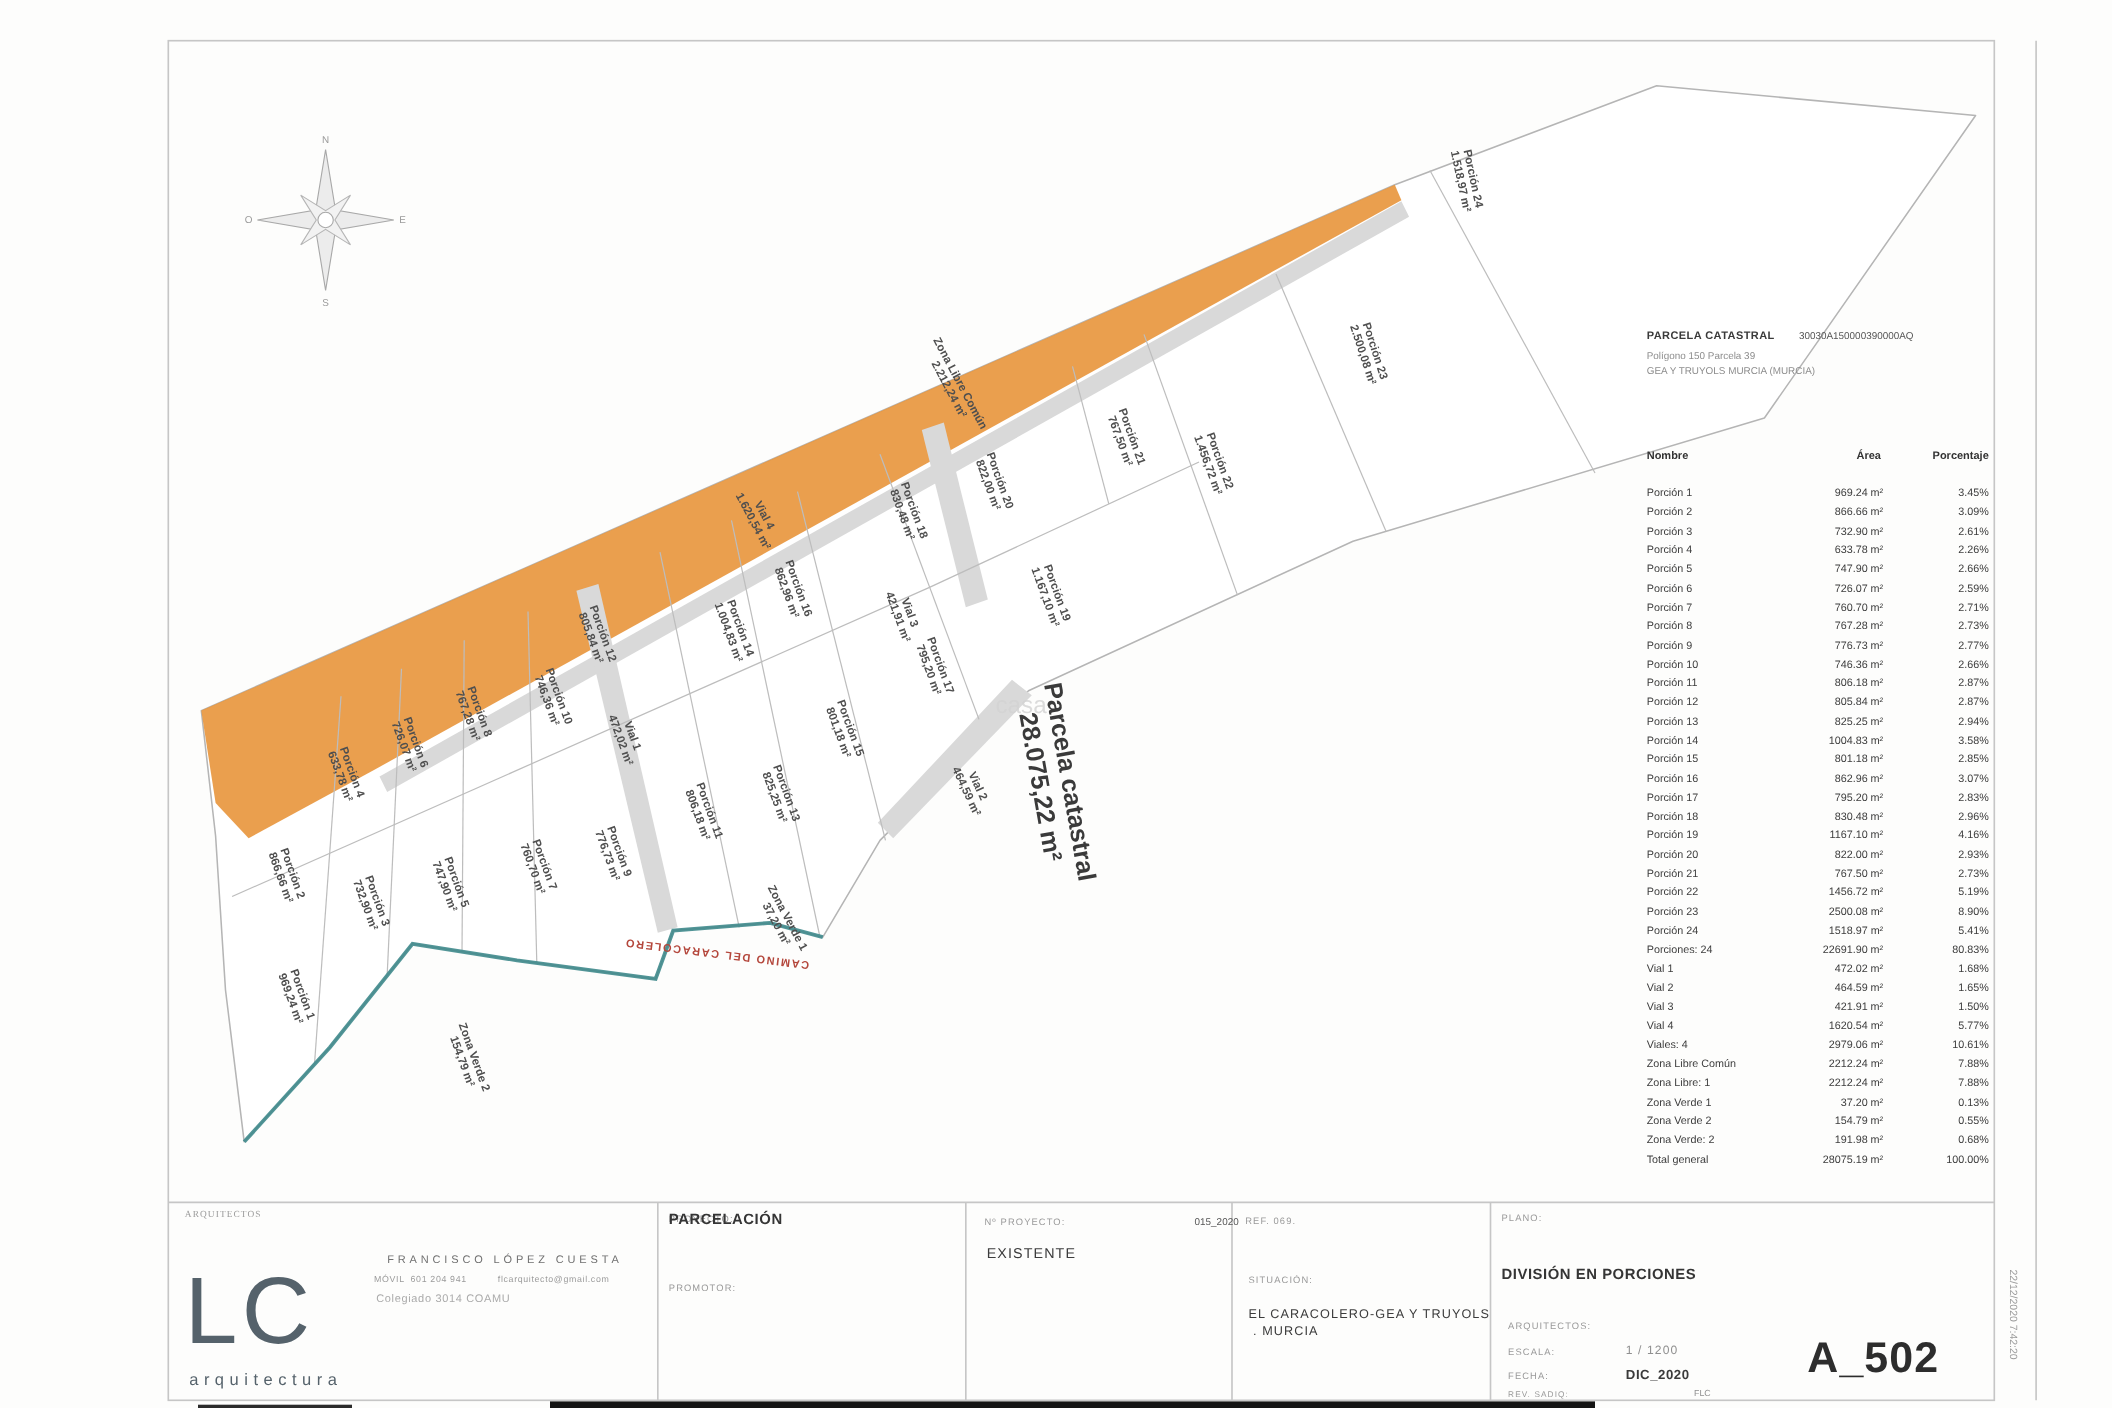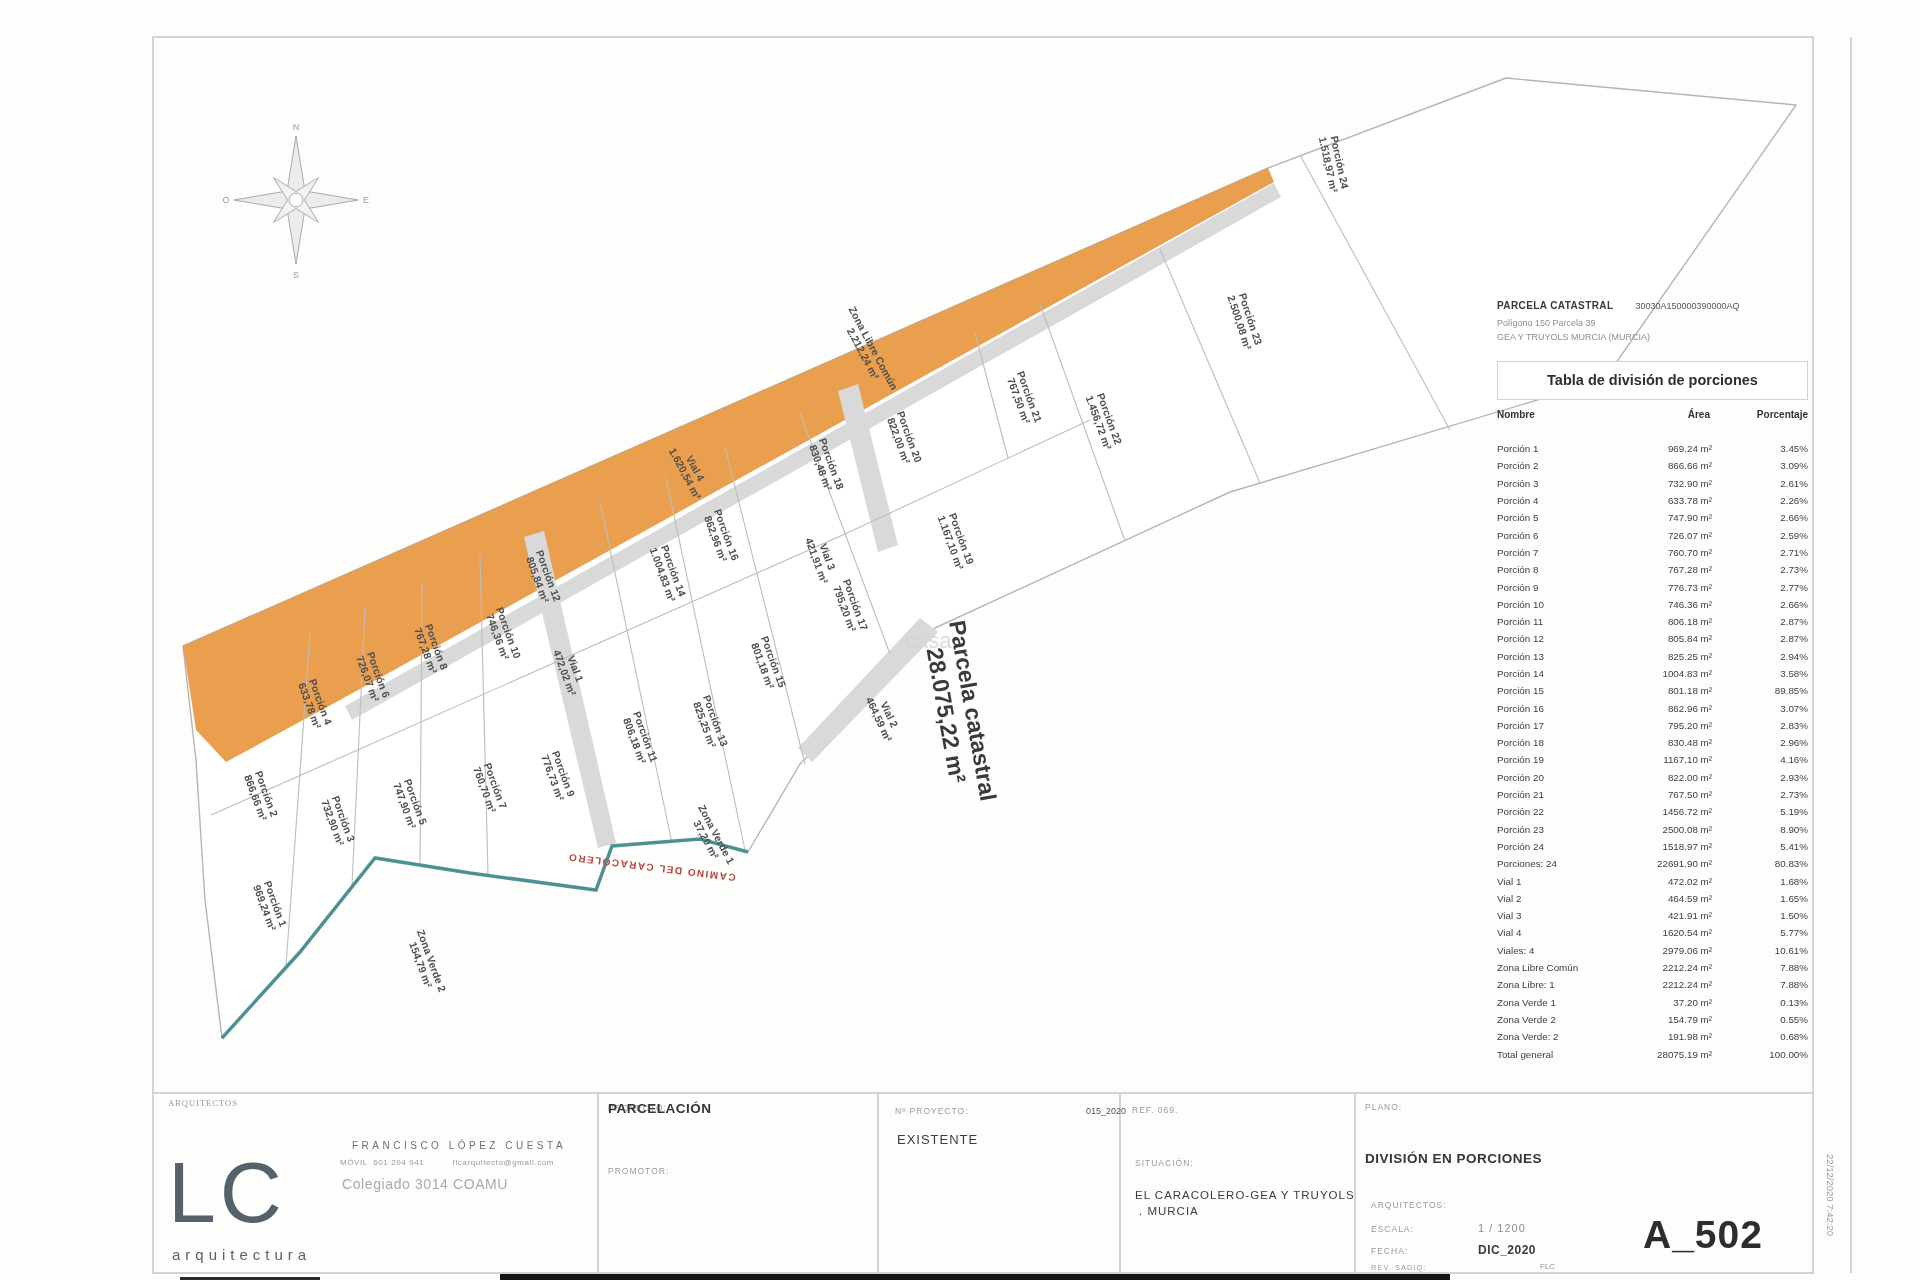--- a/index.html
+++ b/index.html
@@ -22,21 +22,21 @@
   .tbl-rows{left:1497px;top:440px;width:311px;}
   .trow{display:grid;grid-template-columns:153px 62px 96px;height:17.3px;
         font-size:9.8px;color:#3d3d3d;align-items:center;}
   .c-area,.c-pct{text-align:right;}
   
   .tb-lbl{font-size:8.5px;color:#9a9a9a;letter-spacing:1px;}
   .tb-val{font-size:13px;color:#3c3c3c;letter-spacing:1px;}
   .tb-val-b{font-size:13.5px;color:#353535;font-weight:bold;letter-spacing:.5px;}
   .arch-name{font-size:10px;color:#6f6f6f;letter-spacing:3.5px;}
   .arch-contact{font-size:8px;color:#9b9b9b;letter-spacing:.6px;}
-  .arch-lic{font-size:14px;color:#aaa;letter-spacing:.6px;}
+  .arch-lic{font-size:10px;color:#aaa;letter-spacing:.6px;}
   .logo-lc{font-size:86px;color:#55626b;letter-spacing:4px;line-height:80px;font-weight:400;}
   .logo-sub{font-size:15px;color:#55626b;letter-spacing:5px;}
   .sheet-no{font-size:39px;font-weight:bold;color:#2d2d2d;letter-spacing:1px;}
   .small-val{font-size:9px;color:#555;margin-left:36px;}
   .esc-val{font-size:11px;color:#8f8f8f;letter-spacing:1px;}
   .fecha-val{font-size:12px;color:#3a3a3a;font-weight:bold;letter-spacing:.5px;}
   .flc-val{font-size:8px;color:#8f8f8f;}
 </style>
 </head>
 <body>
@@ -239,21 +239,20 @@
 
   <div class="abs" style="left:1497px;top:300px;width:330px;">
     <div style="display:flex;align-items:baseline;">
       <span class="cad-label">PARCELA CATASTRAL</span>
       <span class="cad-ref">30030A150000390000AQ</span>
     </div>
     <div class="cad-sub">Polígono 150 Parcela 39</div>
     <div class="cad-sub" style="margin-top:0;">GEA Y TRUYOLS MURCIA (MURCIA)</div>
   </div>
 
-  <div class="abs tbl-titlebox">Tabla de división de porciones</div>
 
   <div class="abs tbl-head">
     <span>Nombre</span>
     <span class="h-area">Área</span>
     <span class="h-pct">Porcentaje</span>
   </div>
 
   <div class="abs tbl-rows">
       <div class="trow">
       <span class="c-name">Porción 1</span>
@@ -321,21 +320,21 @@
       <span class="c-pct">2.94%</span>
     </div>
       <div class="trow">
       <span class="c-name">Porción 14</span>
       <span class="c-area">1004.83 m²</span>
       <span class="c-pct">3.58%</span>
     </div>
       <div class="trow">
       <span class="c-name">Porción 15</span>
       <span class="c-area">801.18 m²</span>
-      <span class="c-pct">89.85%</span>
+      <span class="c-pct">2.85%</span>
     </div>
       <div class="trow">
       <span class="c-name">Porción 16</span>
       <span class="c-area">862.96 m²</span>
       <span class="c-pct">3.07%</span>
     </div>
       <div class="trow">
       <span class="c-name">Porción 17</span>
       <span class="c-area">795.20 m²</span>
       <span class="c-pct">2.83%</span>

